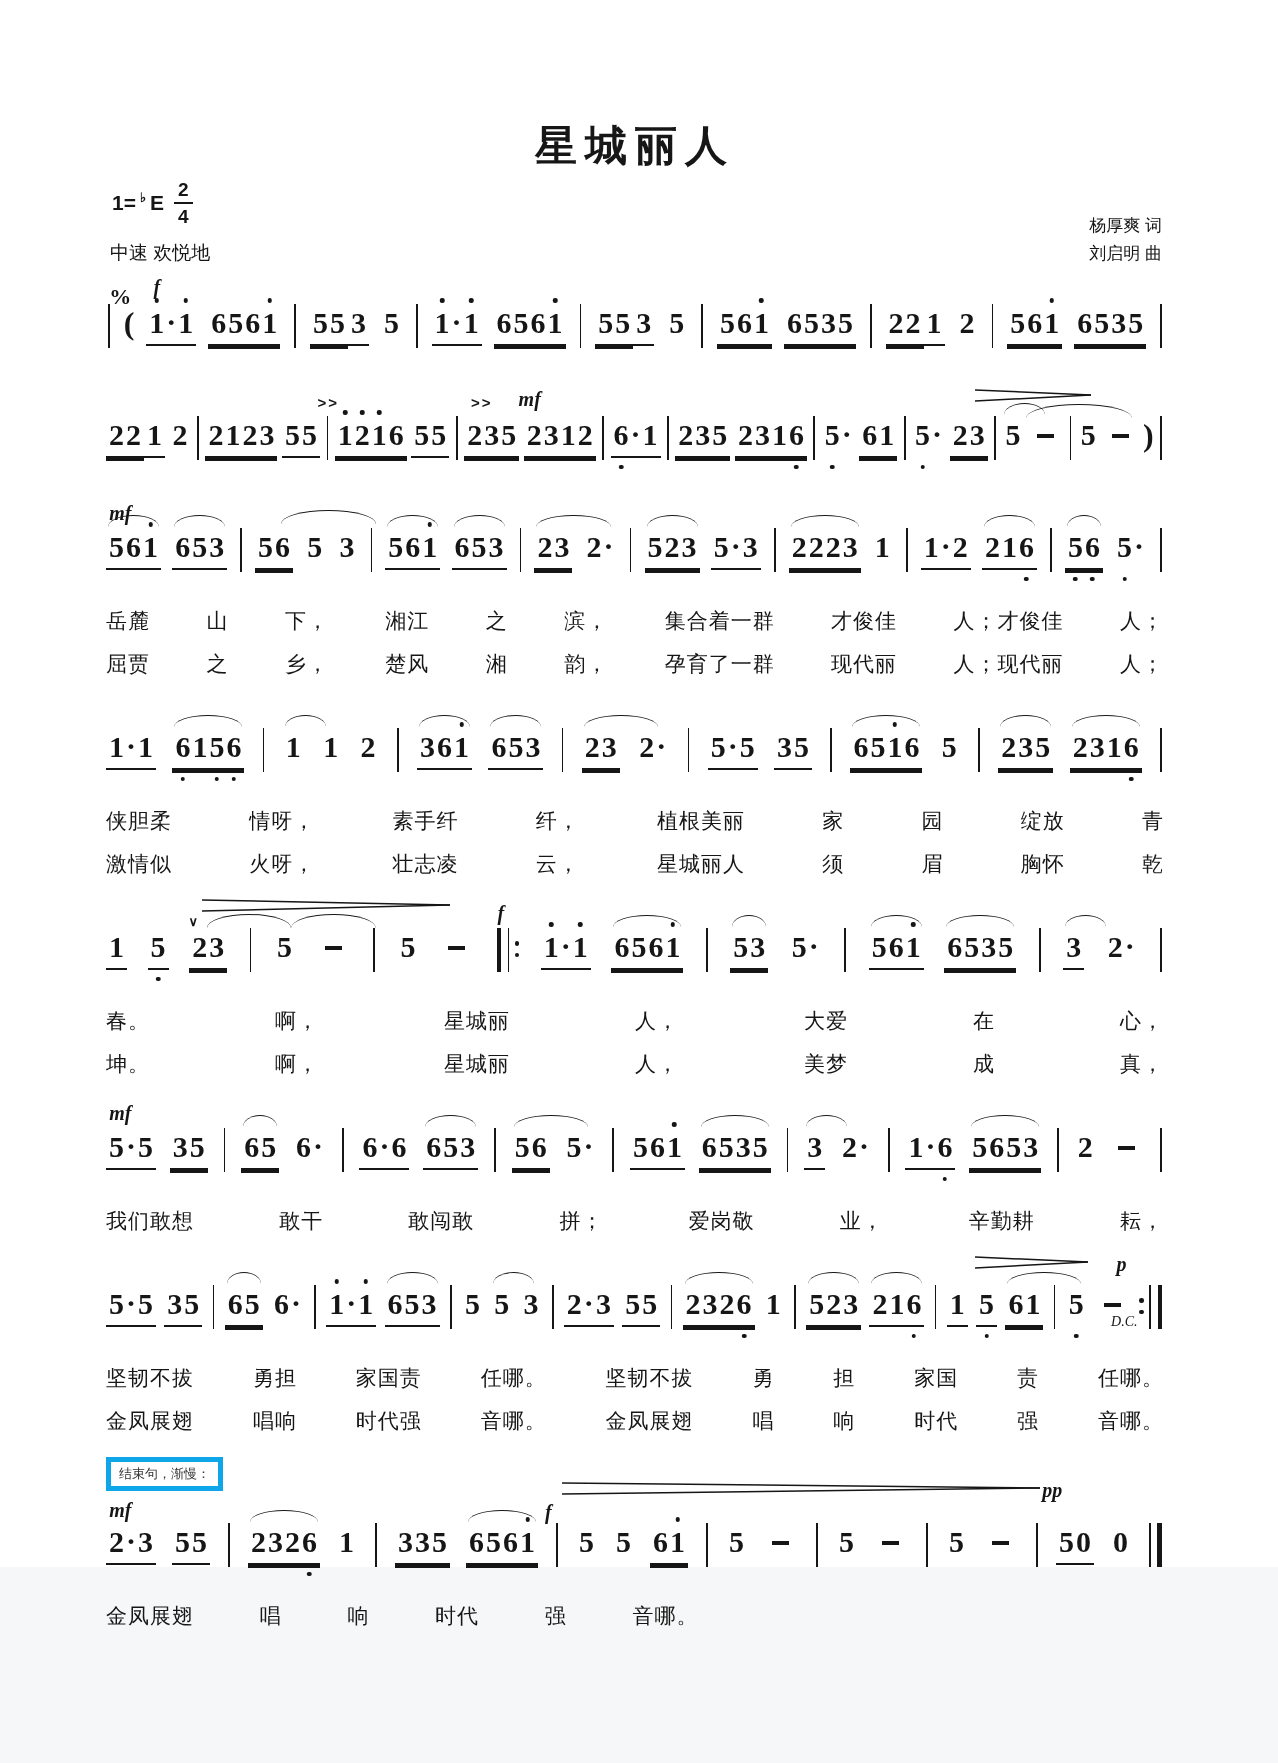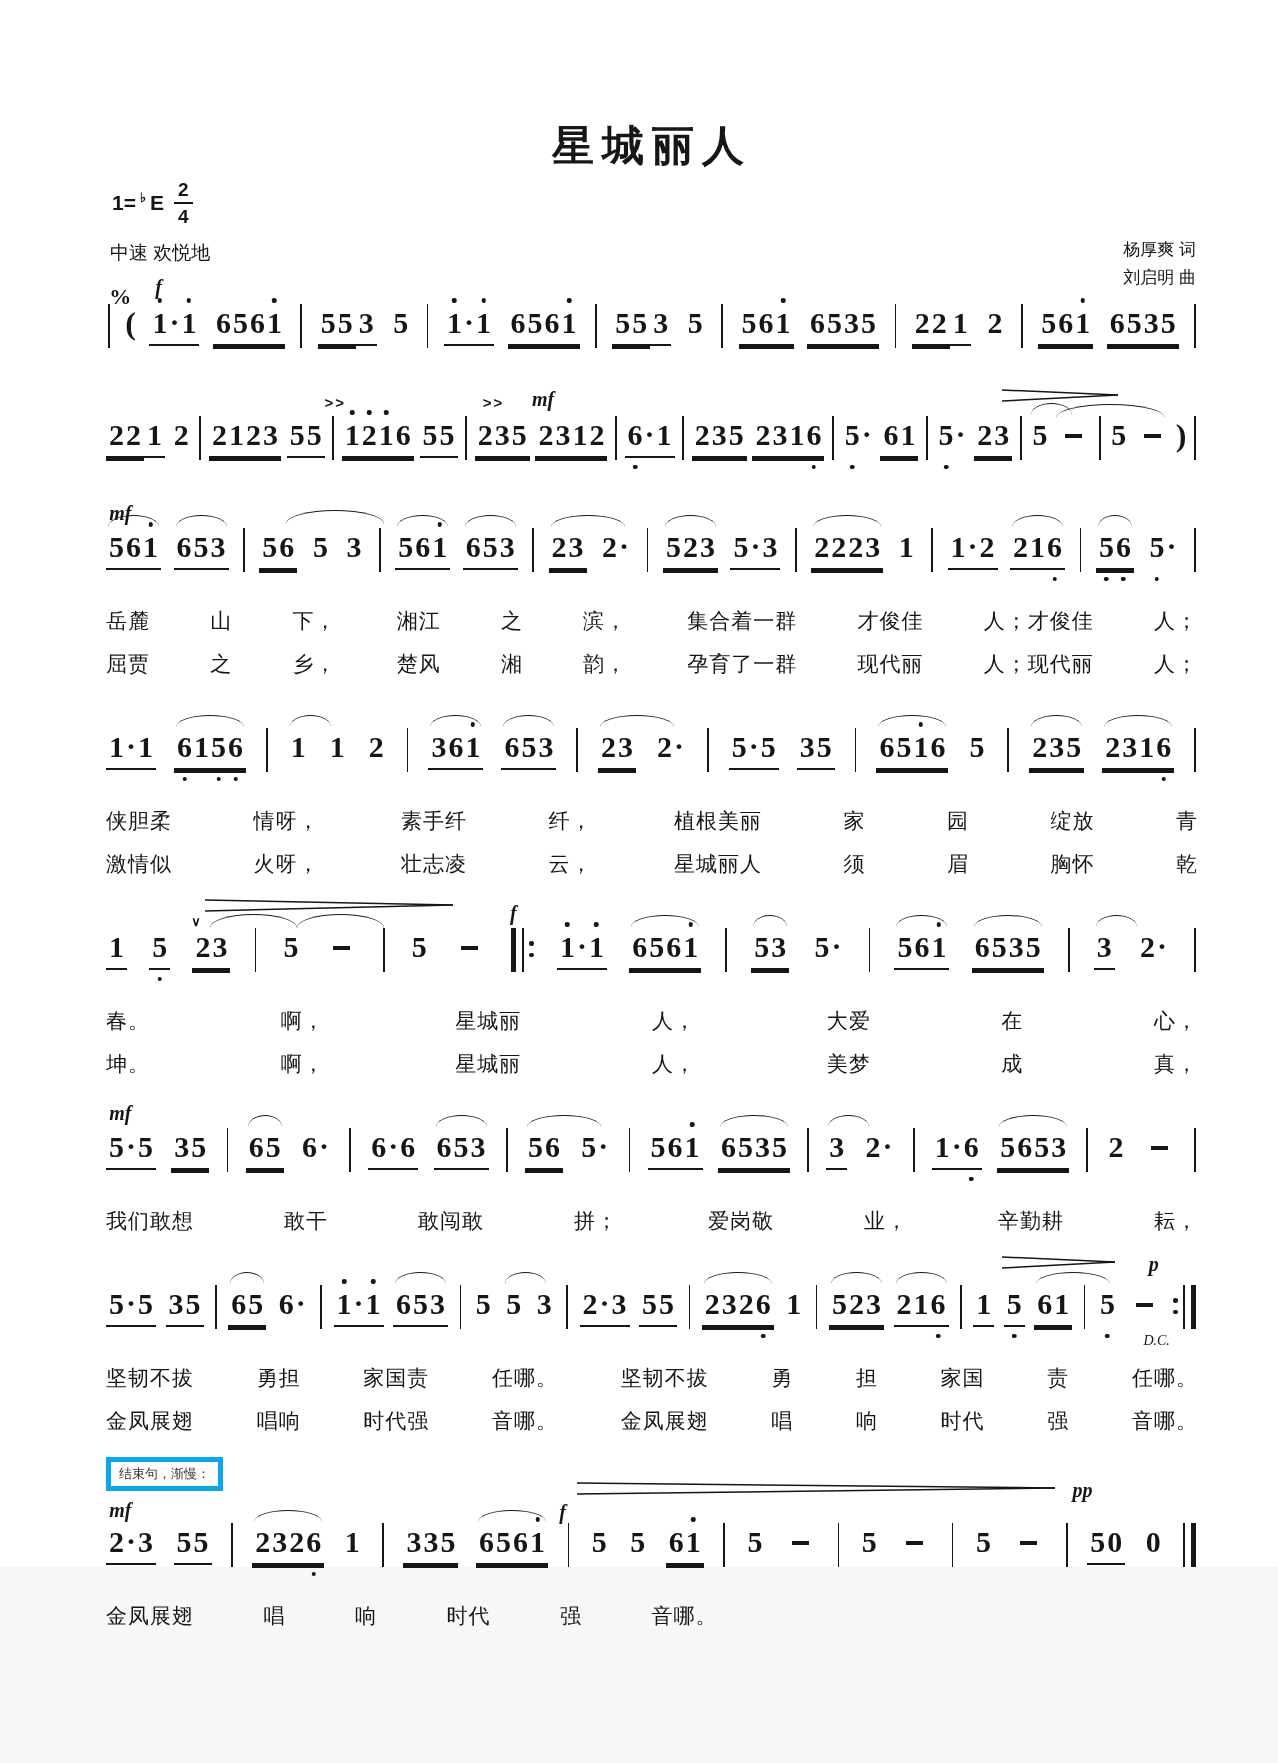--- a/index.html
+++ b/index.html
@@ -1,32 +1,32 @@
 <!DOCTYPE html>
 <html><head>
 <meta charset="utf-8">
 <style>
   html,body{margin:0;padding:0;background:#f6f7f8;}
   body{width:1278px;height:1763px;box-sizing:border-box;overflow:hidden;
        font-family:"Liberation Sans",sans-serif;color:#161616;}
   #sheet{width:1278px;height:1567px;background:#ffffff;box-sizing:border-box;
-         padding:118px 80px 40px 106px;}
+         padding:118px 114px 40px 106px;}
   
   h1{margin:0;text-align:center;font-size:42px;letter-spacing:8px;font-weight:700;}
   .subtitle{text-align:center;font-size:21px;font-weight:700;margin-top:22px;letter-spacing:2px;}
   .meta{position:relative;height:96px;margin-top:4px;}
   .keysig{position:absolute;left:6px;top:2px;font-size:21px;font-weight:700;
           display:inline-flex;align-items:center;gap:4px;}
   .keysig sup{font-size:13px;position:relative;top:-6px;}
   .frac{display:inline-flex;flex-direction:column;text-align:center;font-size:19px;
         line-height:1;margin-left:6px;font-weight:700;}
   .frac .num{border-bottom:2px solid #161616;padding:0 4px 3px;}
   .frac .den{padding-top:3px;}
   .tempo{position:absolute;left:4px;top:62px;font-size:19px;}
-  .credits{position:absolute;right:2px;top:34px;text-align:right;font-size:17px;line-height:28px;margin-top:24px;}
+  .credits{position:absolute;right:2px;top:34px;text-align:right;font-size:17px;line-height:28px;}
   
   #score{margin-top:2px;}
   .system{position:relative;margin-bottom:22px;}
   .syslabel{display:inline-block;border:5px solid #0ea5e9;font-size:13px;
             padding:3px 8px;margin-bottom:4px;color:#333;}
   .marks{position:relative;height:26px;}
   .mk{position:absolute;white-space:nowrap;}
   .mk-dyn{font-family:"Liberation Serif",serif;font-style:italic;font-weight:700;font-size:20px;}
   .mk-segno{font-family:"Liberation Serif",serif;font-weight:700;font-size:22px;}
   .mk-acc{font-weight:700;font-size:15px;letter-spacing:2px;}
@@ -922,21 +922,21 @@
           <span class="syl">耘，</span>
         </div>
       </div>
       <div class="system">
         <div class="marks">
           <span class="mk mk-hairpin" style="left: 82%; top: -2px;"><svg width="115" height="14">
               <line x1="1" y1="2" x2="114" y2="7" stroke="#161616" stroke-width="1.5"></line>
               <line x1="1" y1="13" x2="114" y2="7" stroke="#161616" stroke-width="1.5"></line>
             </svg></span>
           <span class="mk mk-dyn" style="left: 95.5%; top: -4px;">p</span>
-          <span class="mk mk-text" style="left: 95%; top: 76px;">D.C.</span>
+          <span class="mk mk-text" style="left: 95%; top: 57px;">D.C.</span>
         </div>
         <div class="notes">
           <span class="tok">
             <span class="grp u1">
               <span class="d">5</span>
               <span class="dot">·</span>
               <span class="d">5</span>
             </span>
           </span>
           <span class="tok">

